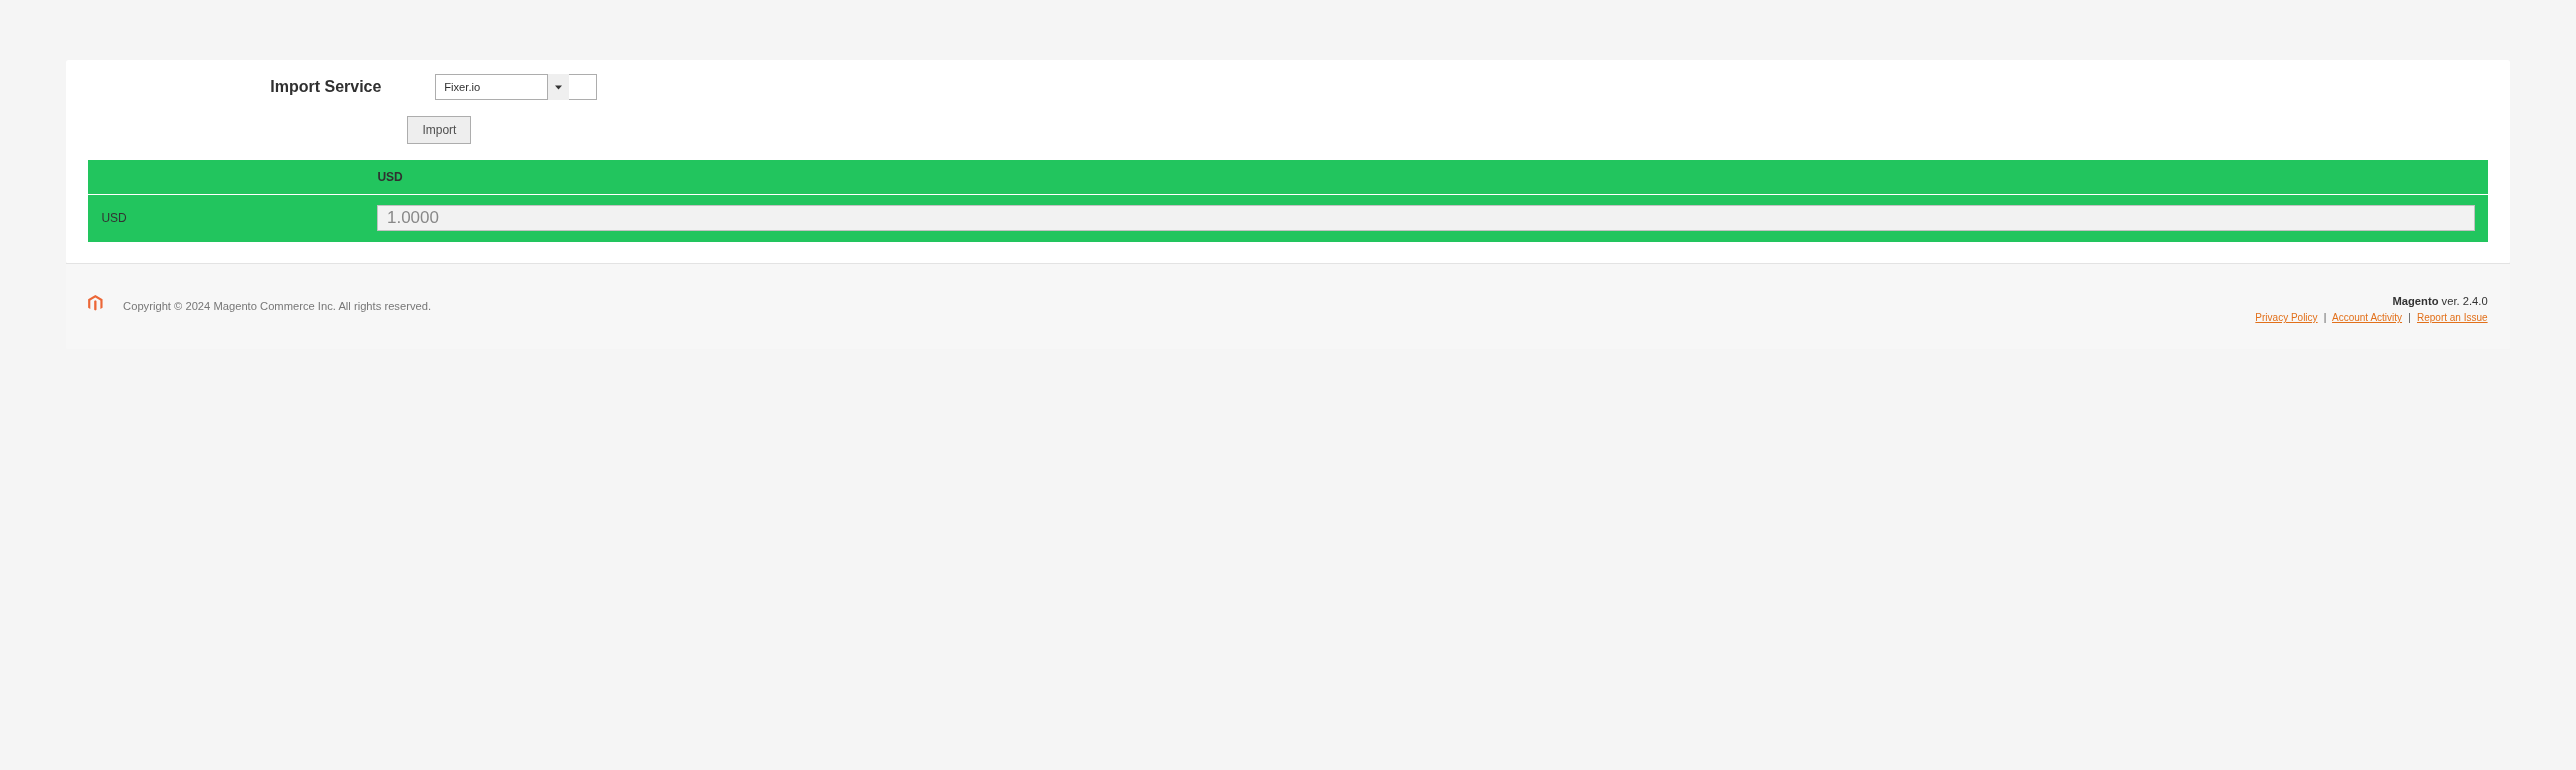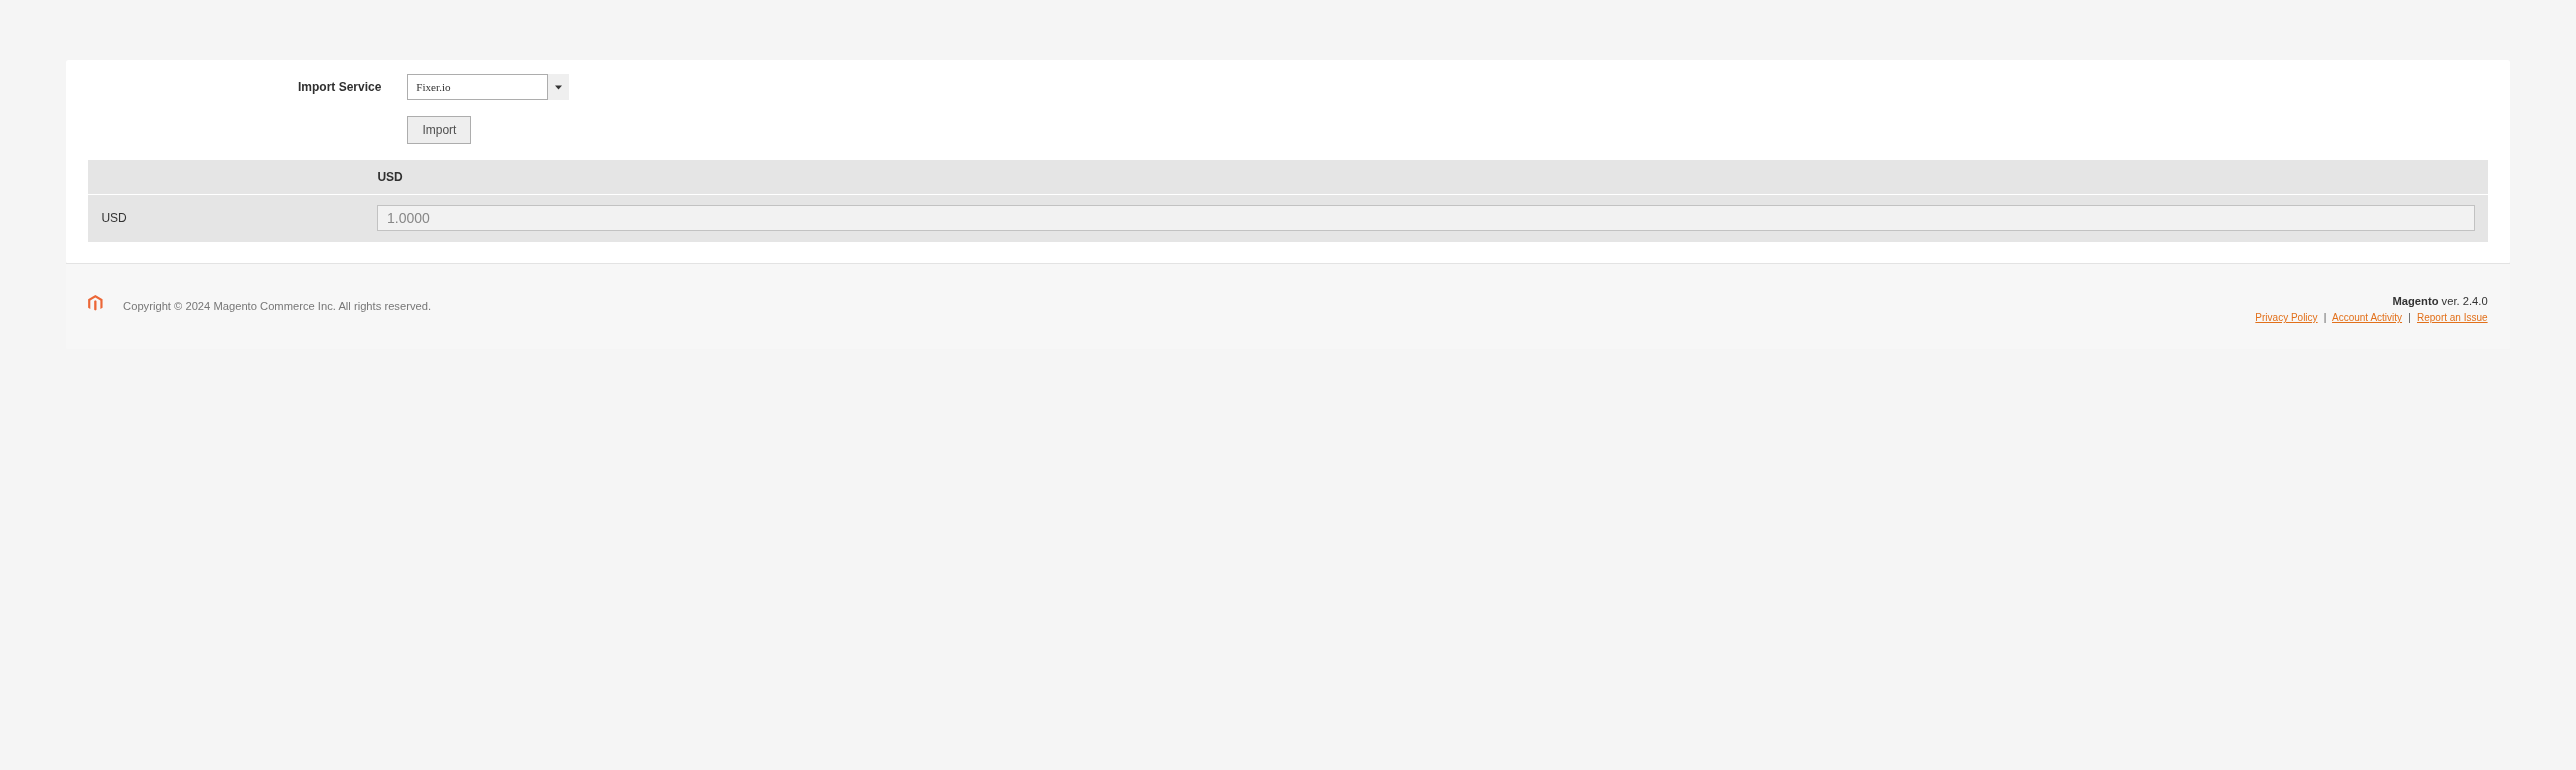--- a/index.html
+++ b/index.html
@@ -19,40 +19,41 @@
   }
   .form-row {
     display: flex;
     align-items: center;
     margin-bottom: 15.5px;
   }
   .form-label {
     width: 319px;
     text-align: right;
     font-weight: 600;
-    font-size: 12px;
+    font-size: 16px;
     padding-right: 26px;
     color: #303030;
   }
   .select-wrap {
     position: relative;
     display: inline-block;
     width: 162px;
   }
   .select-control {
     width: 100%;
     height: 26px;
     border: 0.9px solid #adadad;
     padding: 0 28px 0 7.8px;
     font-size: 11.2px;
-    font-family: Liberation Serif, serif;
+    font-family: Liberation Sans, sans-serif;
     background: #fff;
     appearance: none;
     -webkit-appearance: none;
     color: #303030;
+    margin-left: 28px;
   }
   .select-caret {
     position: absolute;
     right: 0;
     top: 0;
     width: 22.4px;
     height: 26px;
     border-left: 0.9px solid #adadad;
     background: #efefef;
     display: flex;
@@ -70,21 +71,21 @@
     border: 0.9px solid #adadad;
     padding: 6px 14px;
     font-size: 12px;
     font-family: inherit;
     cursor: pointer;
     color: #4f4f4f;
   }
 
   .rates-table {
     width: 100%;
-    background: #e5e5e5;
+    background: #22c55e;
     margin-top: 3.4px;
   }
   .rates-table table {
     width: 100%;
     border-collapse: collapse;
   }
   .rates-table th, .rates-table td {
     text-align: left;
     padding: 10.3px 13px;
     font-size: 12px;
@@ -97,21 +98,21 @@
   .rates-table th.first-col, .rates-table td.first-col {
     width: 276px;
   }
   .rate-input {
     width: 100%;
     height: 26px;
     border: 0.9px solid #c2c2c2;
     background: #f2f2f2;
     color: #888;
     padding: 0 8.6px;
-    font-size: 14px;
+    font-size: 17px;
     font-family: inherit;
   }
 
   .footer {
     border-top: 0.9px solid #e3e3e3;
     padding: 31px 22.4px 26px 22.4px;
     background: #f7f7f7;
     border-radius: 0 0 2.6px 2.6px;
     display: flex;
     justify-content: space-between;

